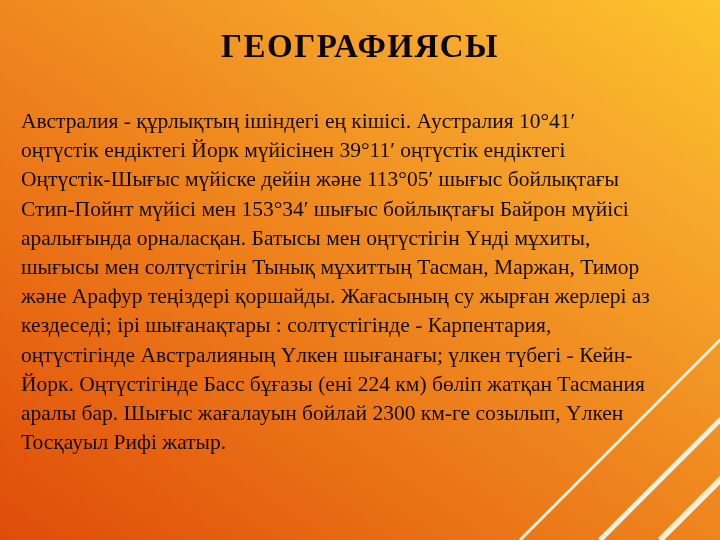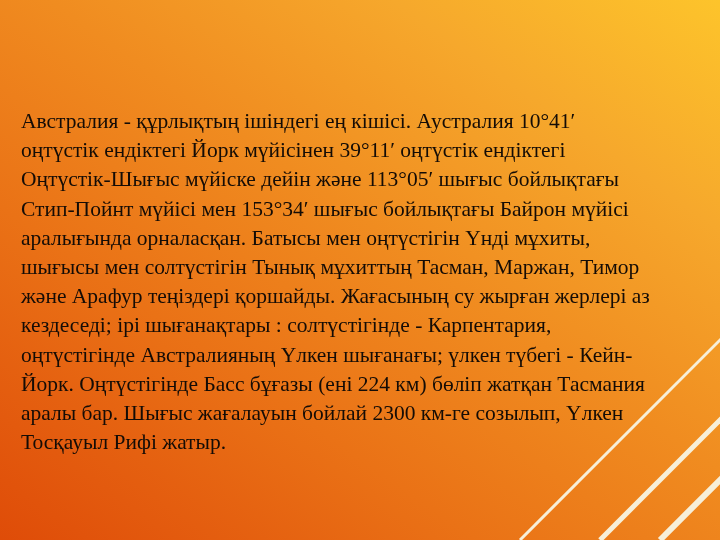--- a/index.html
+++ b/index.html
@@ -72,20 +72,21 @@
 <div id="slide">
 
   <svg id="stripes" viewBox="0 0 720 540" width="720" height="540" aria-hidden="true">
     <g stroke="#F7EFD8" stroke-linecap="butt" fill="none">
       <line x1="520" y1="540" x2="760" y2="300" stroke-width="3"></line>
       <line x1="600" y1="540" x2="790" y2="350" stroke-width="5"></line>
       <line x1="660" y1="540" x2="800" y2="400" stroke-width="6"></line>
     </g>
   </svg>
 
+  <div id="title">ГЕОГРАФИЯСЫ</div>
 
   <div id="body-text">
     <div class="line">Австралия - құрлықтың ішіндегі ең кішісі. Аустралия 10°41′</div>
     <div class="line">оңтүстік ендіктегі Йорк мүйісінен 39°11′ оңтүстік ендіктегі</div>
     <div class="line">Оңтүстік-Шығыс мүйіске дейін және 113°05′ шығыс бойлықтағы</div>
     <div class="line">Стип-Пойнт мүйісі мен 153°34′ шығыс бойлықтағы Байрон мүйісі</div>
     <div class="line">аралығында орналасқан. Батысы мен оңтүстігін Үнді мұхиты,</div>
     <div class="line">шығысы мен солтүстігін Тынық мұхиттың Тасман, Маржан, Тимор</div>
     <div class="line">және Арафур теңіздері қоршайды. Жағасының су жырған жерлері аз</div>
     <div class="line">кездеседі; ірі шығанақтары : солтүстігінде - Карпентария,</div>

